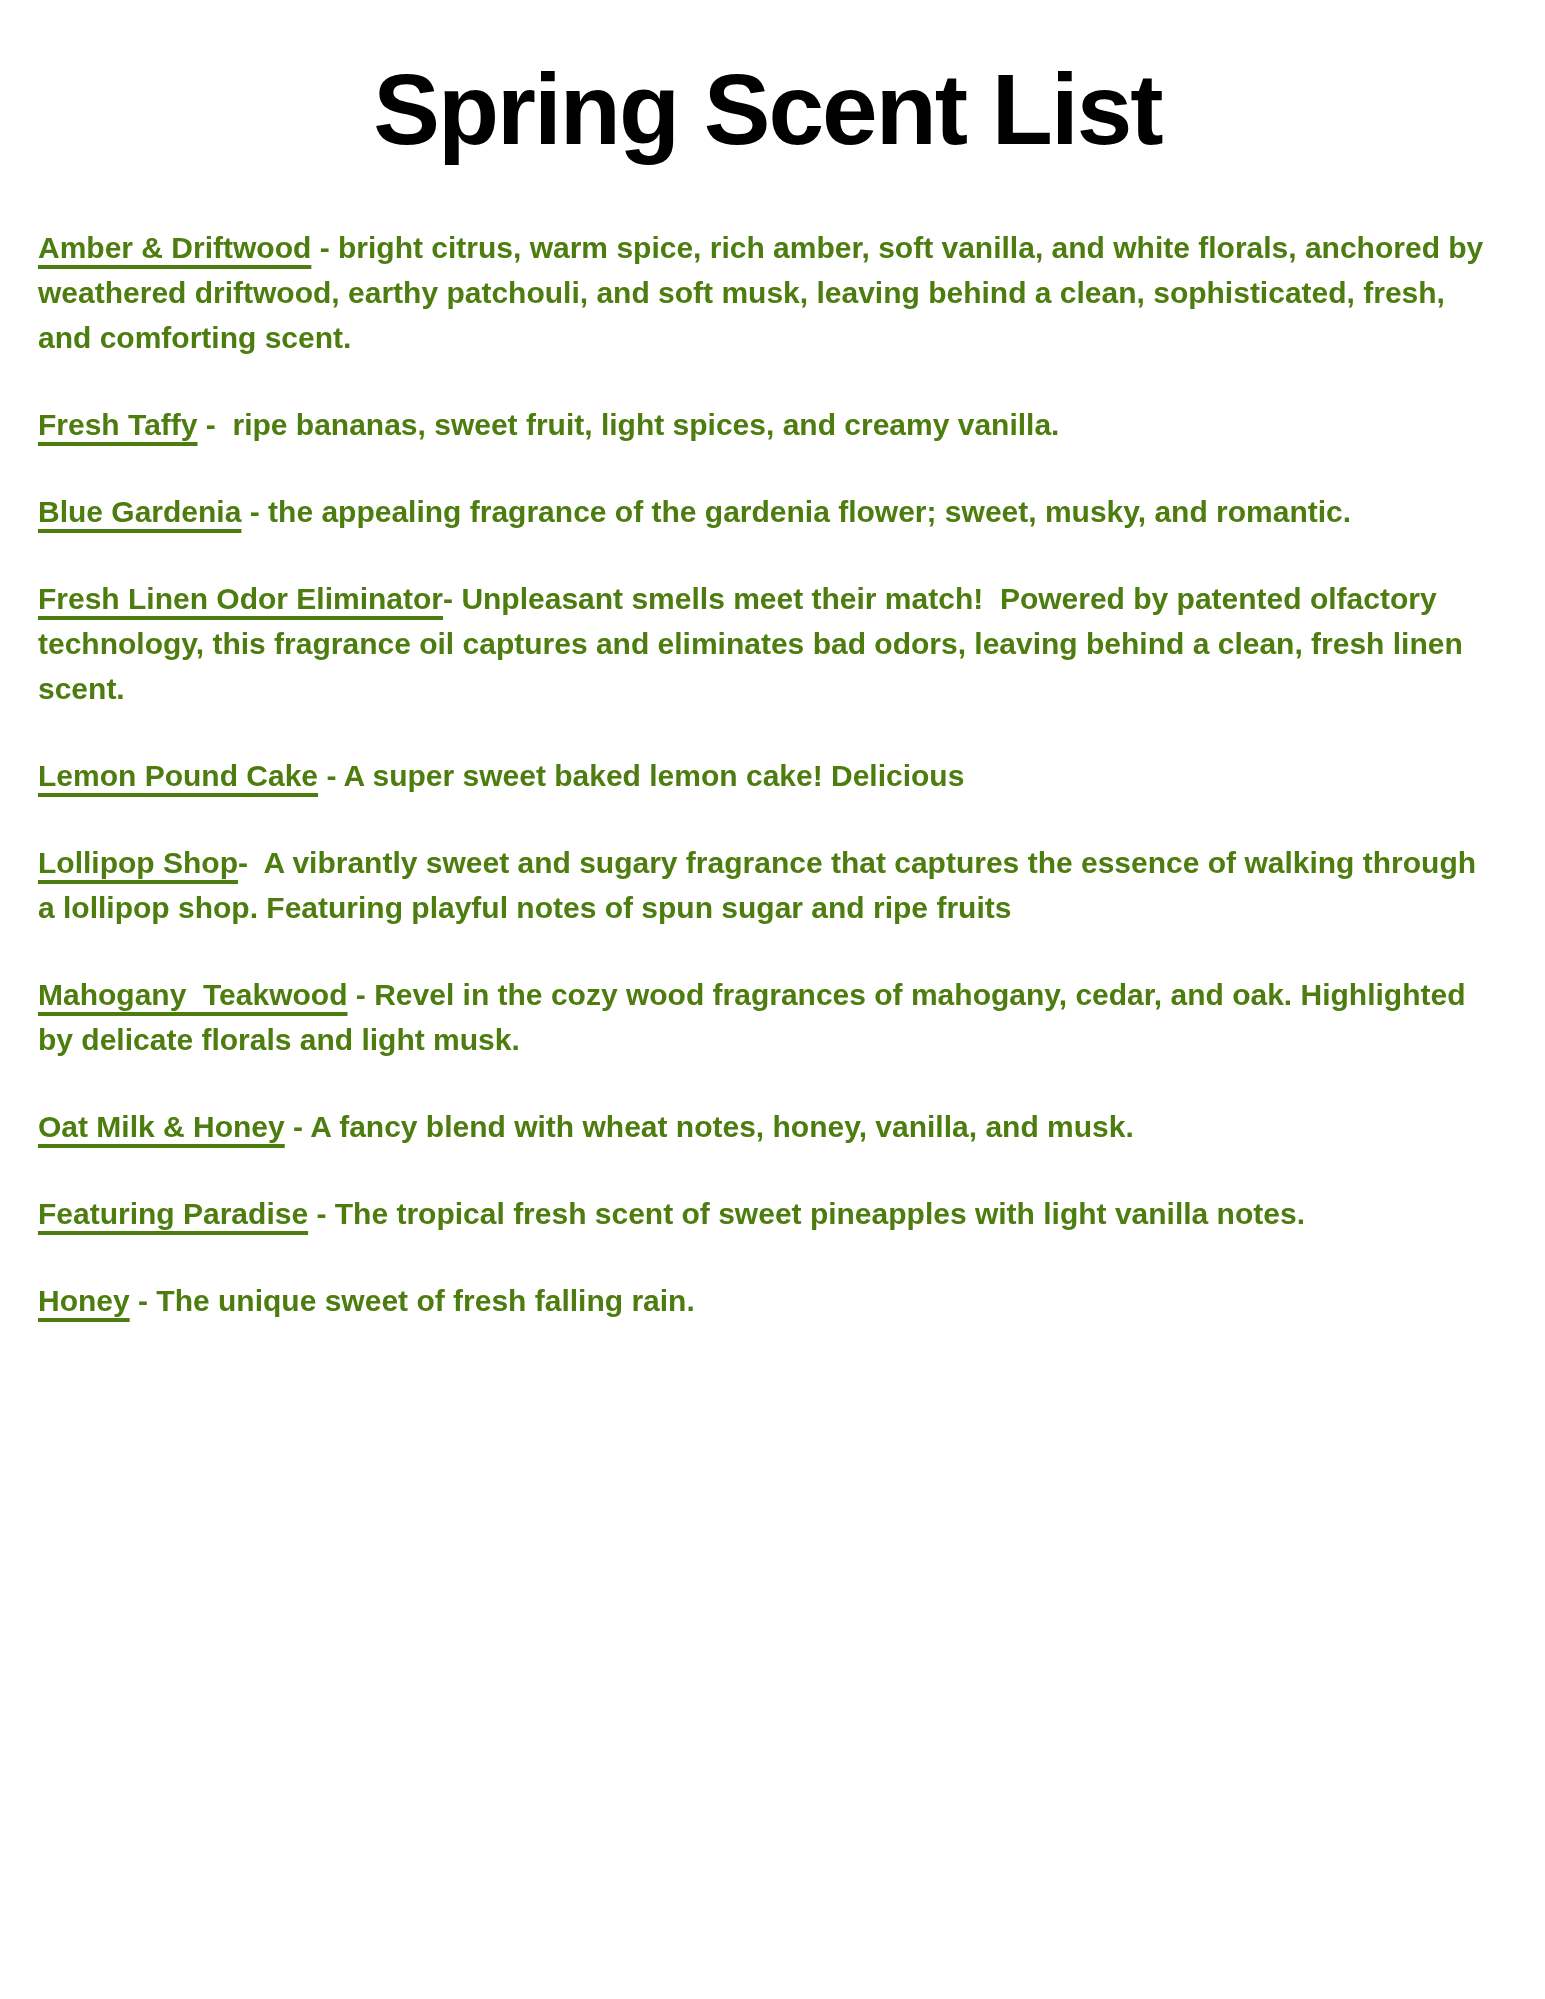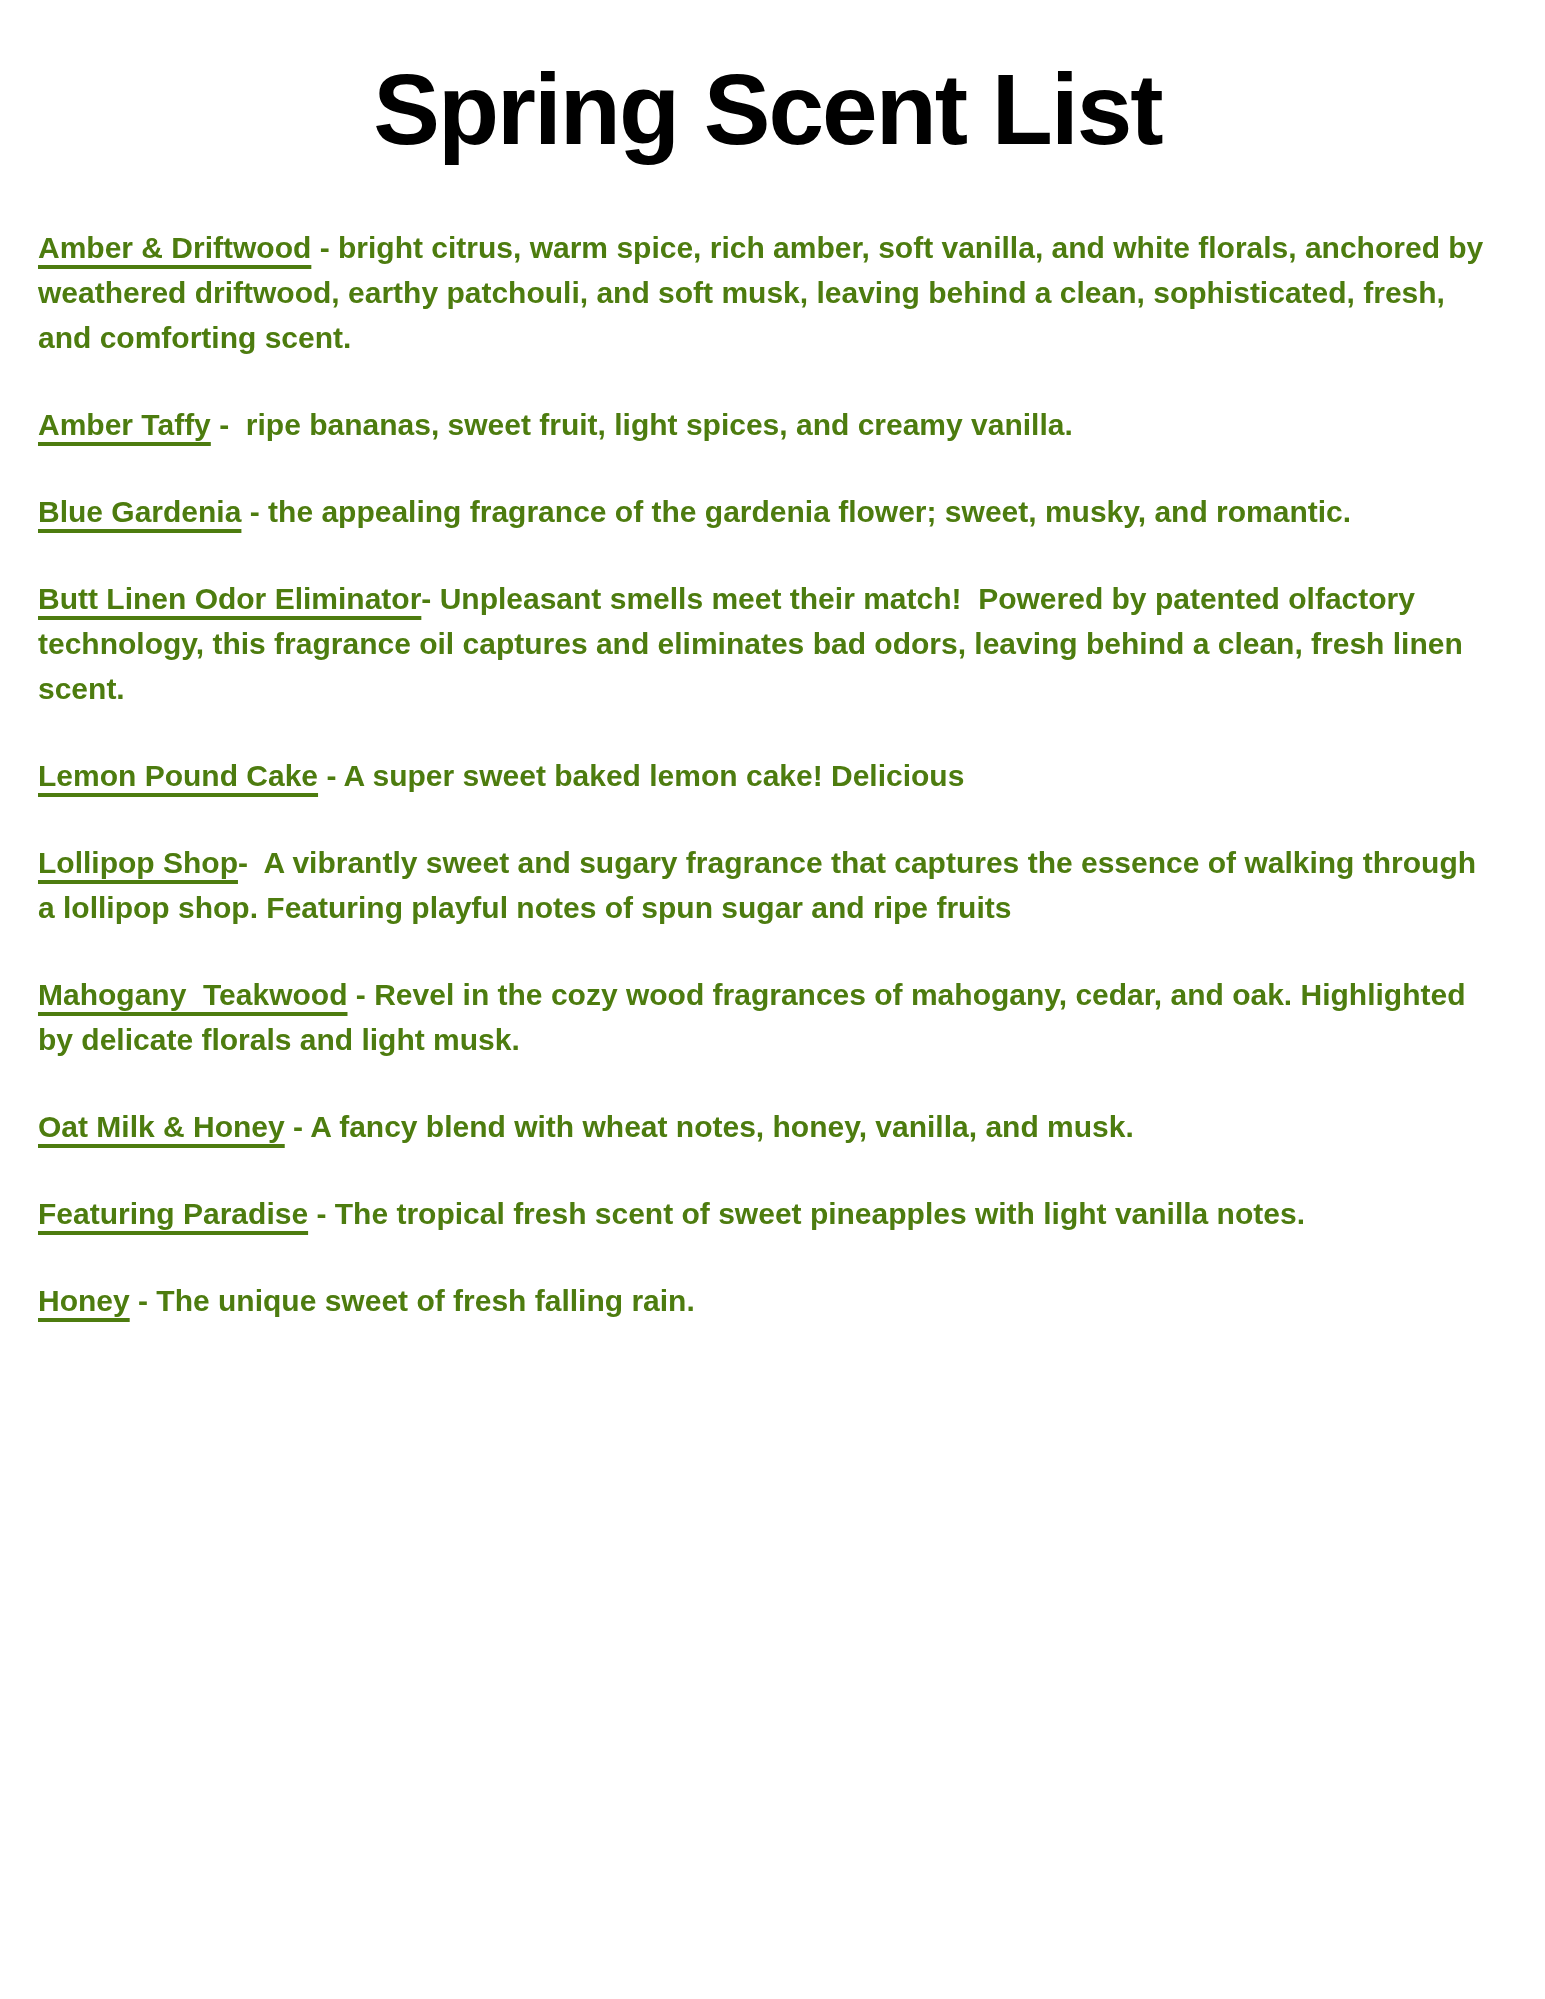--- a/index.html
+++ b/index.html
@@ -41,26 +41,26 @@
 </style>
 </head>
 <body>
 
 <div class="page">
 
   <h1 class="doc-title">Spring Scent List</h1>
 
   <p class="scent-entry"><span class="scent-name">Amber &amp; Driftwood</span><span> - </span><span>bright citrus, warm spice, rich amber, soft vanilla, and white florals, anchored by weathered driftwood, earthy patchouli, and soft musk, leaving behind a clean, sophisticated, fresh, and comforting scent.</span></p>
 
-  <p class="scent-entry"><span class="scent-name">Amber Taffy</span><span> -  </span><span>ripe bananas, sweet fruit, light spices, and creamy vanilla.</span></p>
+  <p class="scent-entry"><span class="scent-name">Fresh Taffy</span><span> -  </span><span>ripe bananas, sweet fruit, light spices, and creamy vanilla.</span></p>
 
   <p class="scent-entry"><span class="scent-name">Blue Gardenia</span><span> - </span><span>the appealing fragrance of the gardenia flower; sweet, musky, and romantic.</span></p>
 
 
-  <p class="scent-entry"><span class="scent-name">Butt Linen Odor Eliminator</span><span>- </span><span>Unpleasant smells meet their match!  Powered by patented olfactory technology, this fragrance oil captures and eliminates bad odors, leaving behind a clean, fresh linen scent.</span></p>
+  <p class="scent-entry"><span class="scent-name">Fresh Linen Odor Eliminator</span><span>- </span><span>Unpleasant smells meet their match!  Powered by patented olfactory technology, this fragrance oil captures and eliminates bad odors, leaving behind a clean, fresh linen scent.</span></p>
 
   <p class="scent-entry"><span class="scent-name">Lemon Pound Cake</span><span> - </span><span>A super sweet baked lemon cake! Delicious</span></p>
 
   <p class="scent-entry"><span class="scent-name">Lollipop Shop</span><span>-  </span><span>A vibrantly sweet and sugary fragrance that captures the essence of walking through a lollipop shop. Featuring playful notes of spun sugar and ripe fruits</span></p>
 
   <p class="scent-entry"><span class="scent-name">Mahogany  Teakwood</span><span> - </span><span>Revel in the cozy wood fragrances of mahogany, cedar, and oak. Highlighted by delicate florals and light musk.</span></p>
 
   <p class="scent-entry"><span class="scent-name">Oat Milk &amp; Honey</span><span> - </span><span>A fancy blend with wheat notes, honey, vanilla, and musk.</span></p>
 
   <p class="scent-entry"><span class="scent-name">Featuring Paradise</span><span> - </span><span>The tropical fresh scent of sweet pineapples with light vanilla notes.</span></p>

